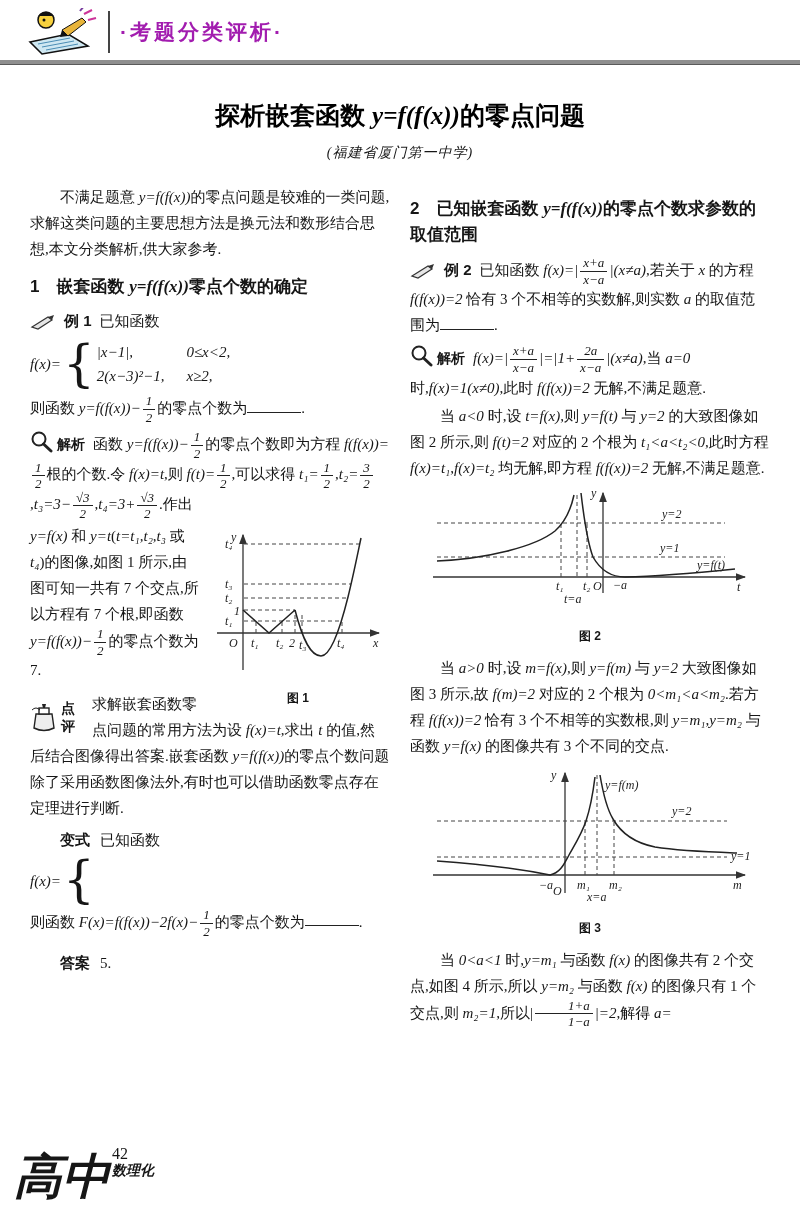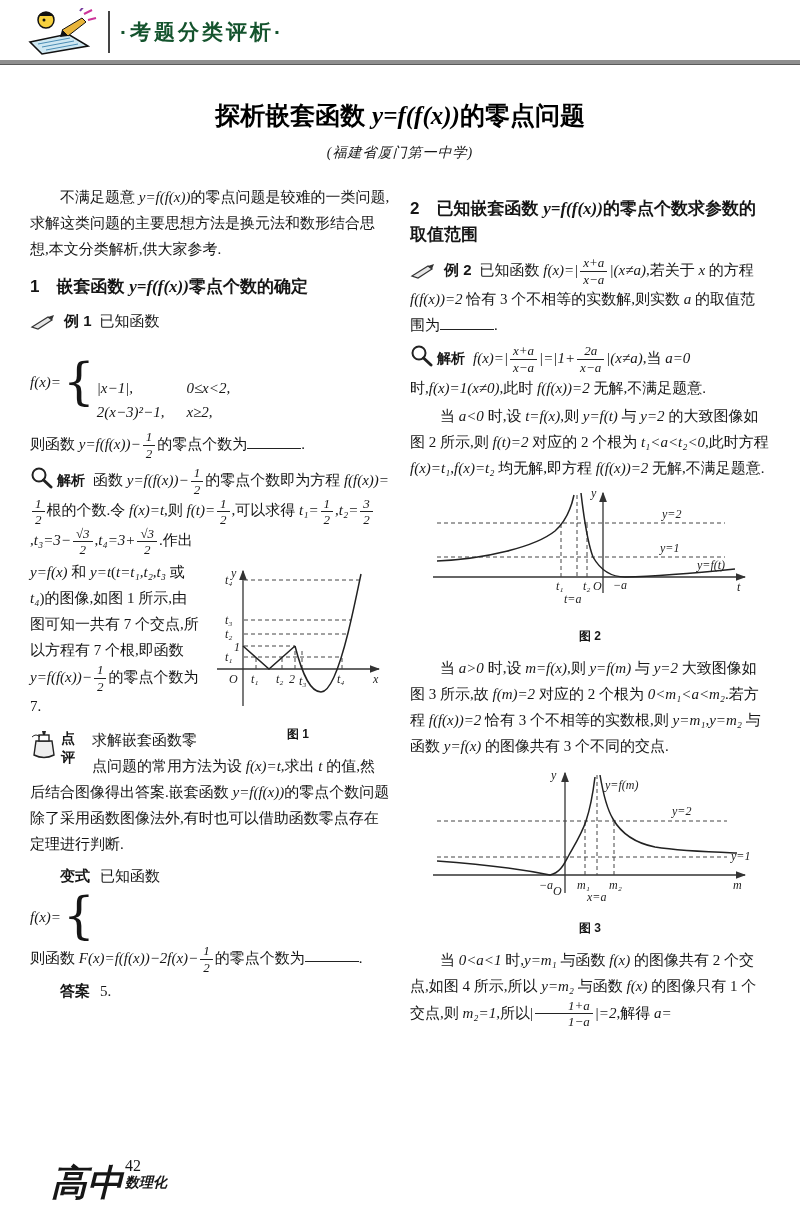--- a/index.html
+++ b/index.html
@@ -2,21 +2,21 @@
 <html><head>
 <meta charset="utf-8">
 <style>
   html,body{margin:0;padding:0;background:#fff;}
   .page{position:relative;width:800px;height:1231px;background:#fff;color:#161616;
         font-family:"Liberation Serif","DejaVu Serif",serif;font-size:15px;overflow:hidden;}
   
   .masthead{display:flex;align-items:center;gap:10px;padding:6px 0 0 26px;height:52px;}
   .mast-divider{width:2px;height:42px;background:#444;}
   .mast-label{font-family:"Liberation Sans","DejaVu Sans",sans-serif;font-weight:bold;
-              font-size:21px;letter-spacing:3px;color:#14532d;}
+              font-size:21px;letter-spacing:3px;color:#a21caf;}
   .rule{height:4px;background:#8f8f8f;border-bottom:1px solid #5a5a5a;margin-top:2px;}
   
   .title{margin:34px 40px 0;text-align:center;font-family:"Liberation Sans","DejaVu Sans",sans-serif;
          font-weight:bold;font-size:25px;color:#000;}
   .title .m{font-family:"Liberation Serif",serif;font-weight:bold;}
   .author{text-align:center;margin-top:24px;font-size:16px;letter-spacing:4px;}
   .affil{text-align:center;margin-top:12px;font-size:14px;font-style:italic;letter-spacing:1px;}
   
   .columns{display:flex;gap:20px;padding:22px 30px 0;align-items:flex-start;}
   .col{width:360px;line-height:26px;}
@@ -28,41 +28,41 @@
   
   .m{font-family:"Liberation Serif",serif;font-style:italic;}
   .frac{display:inline-flex;flex-direction:column;text-align:center;vertical-align:middle;
         line-height:1.05;font-family:"Liberation Serif",serif;font-style:italic;margin:0 2px;}
   .frac .fn{display:block;padding:0 3px 1px;border-bottom:1px solid #222;font-size:13px;}
   .frac .fd{display:block;padding:1px 3px 0;font-size:13px;}
   .blank{display:inline-block;width:54px;border-bottom:1px solid #222;height:14px;vertical-align:baseline;}
   
   .pw{display:flex;align-items:center;margin:6px 0 6px;}
   .pw .brace{font-size:50px;font-weight:400;line-height:0.85;font-family:"DejaVu Serif",serif;margin:0 2px;}
-  .pw-rows{display:grid;grid-template-columns:auto auto;column-gap:22px;row-gap:0;line-height:24px;margin-top:36px;}
+  .pw-rows{display:grid;grid-template-columns:auto auto;column-gap:22px;row-gap:0;line-height:24px;}
   
   .lead{display:inline-flex;gap:3px;margin-right:8px;vertical-align:-4px;}
   .lead b{font-family:"Liberation Sans",sans-serif;font-size:14px;}
   .ex-label{font-family:"Liberation Sans",sans-serif;font-weight:bold;margin-right:8px;}
-  .comment-lead{float:left;display:flex;align-items:flex-start;gap:3px;width:58px;height:48px;margin:2px 4px 2px 0;}
+  .comment-lead{float:left;display:flex;align-items:center;gap:3px;width:58px;height:48px;margin:2px 4px 2px 0;}
   .comment-lead .vert{font-family:"Liberation Sans",sans-serif;font-weight:bold;font-size:14px;
         width:1.1em;line-height:1.3;word-break:break-all;display:inline-block;}
   
   .fig{text-align:center;}
   .fig-right{float:right;width:184px;margin:2px 0 2px 6px;}
   .fig-center{margin:4px auto 6px;}
   .fig-caption{font-family:"Liberation Sans",sans-serif;font-weight:bold;font-size:12px;margin-top:2px;}
   svg text{font-family:"Liberation Serif",serif;font-style:italic;font-size:12px;fill:#222;}
   
   .v-label,.a-label{font-family:"Liberation Sans",sans-serif;font-weight:bold;margin-right:10px;}
-  .answer-line{margin-top:4px;text-indent:2em;}
+  .answer-line{margin-top:12px;text-indent:2em;}
   
   .brand{position:absolute;left:14px;bottom:30px;display:flex;align-items:flex-start;gap:2px;}
-  .brand-big{font-size:36px;font-weight:bold;font-style:italic;line-height:1;
-             font-family:"Liberation Serif",serif;margin-left:37px;}
+  .brand-big{font-size:48px;font-weight:bold;font-style:italic;line-height:1;
+             font-family:"Liberation Serif",serif;}
   .brand-col{display:flex;flex-direction:column;line-height:1.1;margin-top:-8px;}
   .pg{font-size:16px;font-family:"Liberation Serif",serif;}
   .brand-small{font-size:14px;font-weight:bold;font-style:italic;}
 </style>
 </head>
 <body>
 
 <div class="page">
 
   <div class="masthead">

